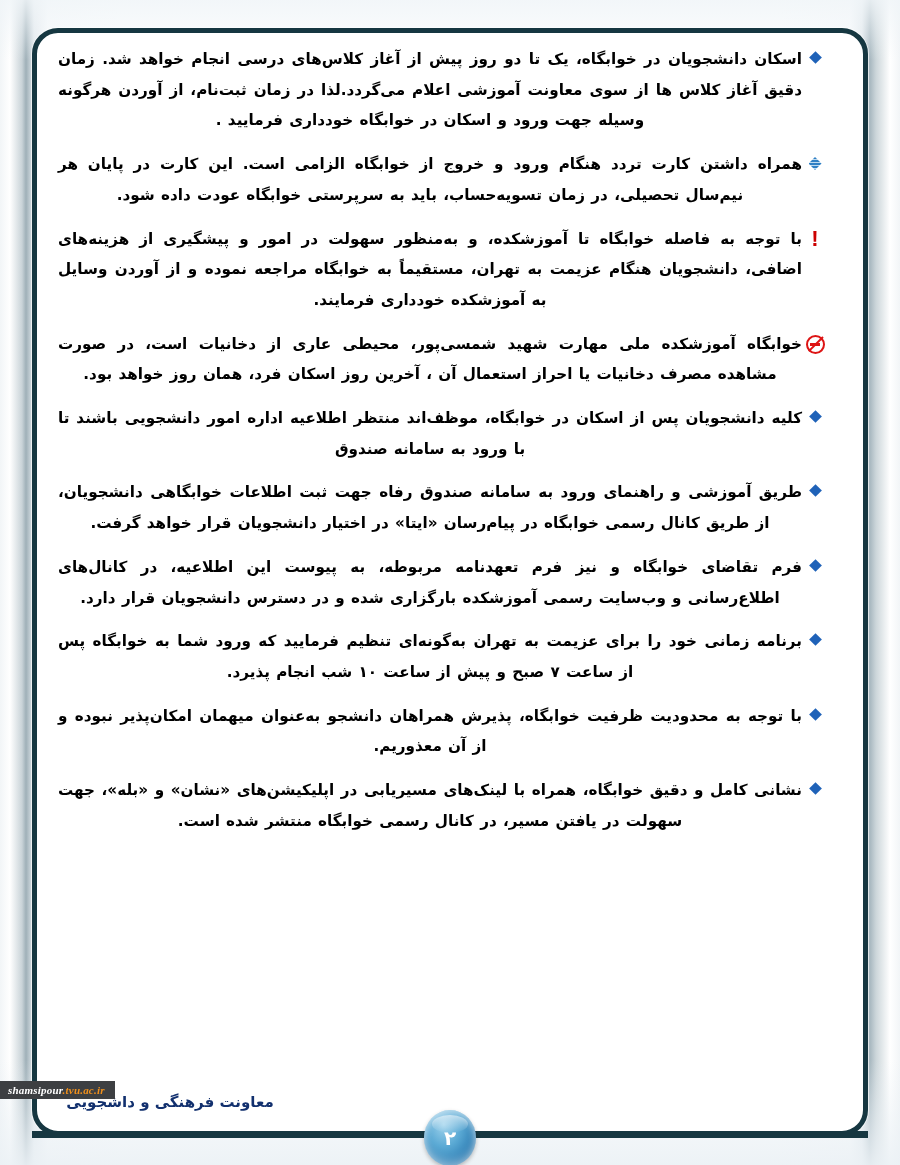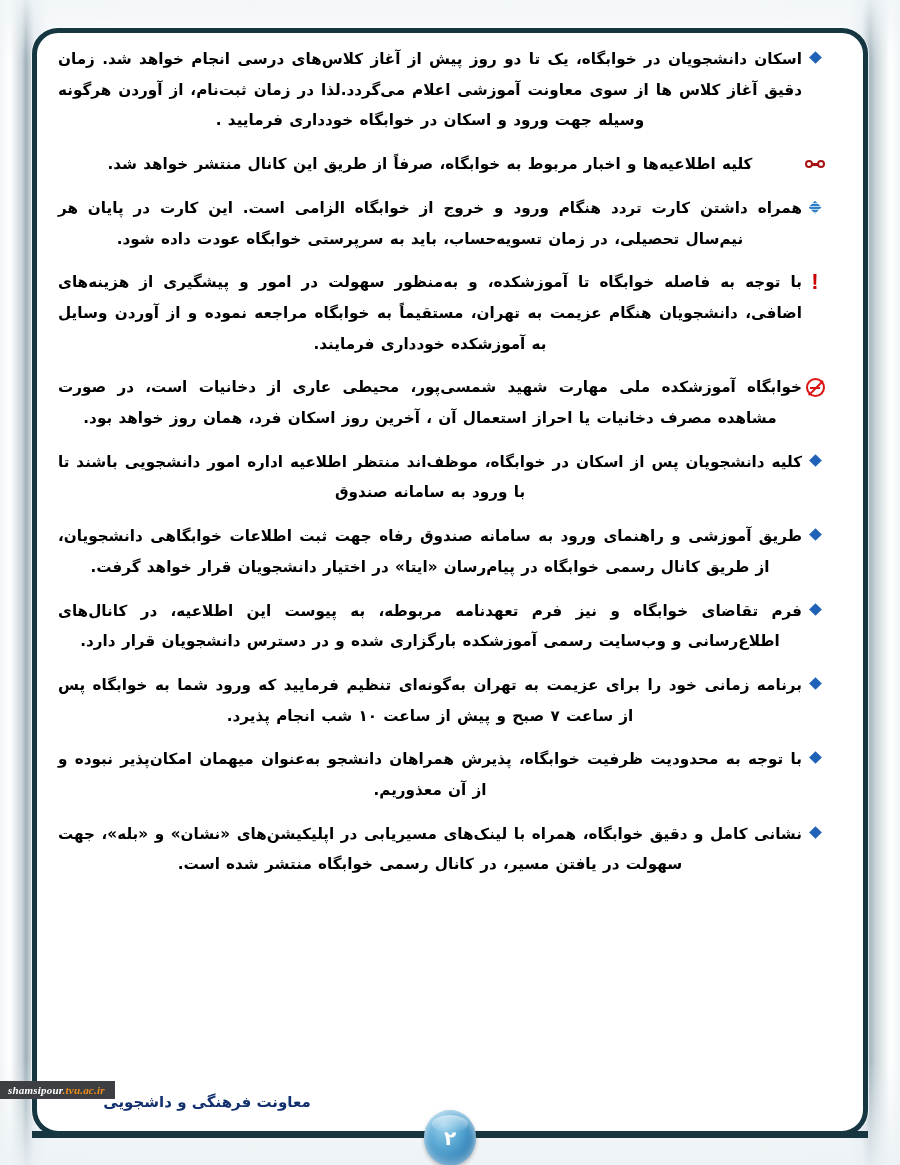--- a/index.html
+++ b/index.html
@@ -210,21 +210,20 @@
   }
 
   
   .footer-dept {
     position: absolute;
     left: 0;
     top: 1092px;
     width: 776px;
     text-align: center;
     direction: rtl;
-    padding-left: 37px;
   }
   .footer-dept span {
     display: inline-block;
     color: #12306e;
     font-weight: bold;
     font-size: 15px;
     transform: translateX(-218px);
     white-space: nowrap;
   }
 
@@ -294,26 +293,20 @@
 
 <div class="content">
   <ul class="bullet-list">
 
     <li class="bullet-item">
       <span class="bullet-icon"><span class="ic-diamond"></span></span>
       <span class="bullet-body">اسکان دانشجویان در خوابگاه، یک تا دو روز پیش از آغاز کلاس‌های درسی انجام خواهد شد. زمان دقیق آغاز کلاس ها از سوی معاونت آموزشی اعلام می‌گردد.لذا در زمان ثبت‌نام، از آوردن هرگونه وسیله جهت ورود و اسکان در خوابگاه خودداری فرمایید  .</span>
     </li>
 
 
-    <li class="bullet-item">
-      <span class="bullet-icon">
-        <span class="ic-glasses"><b></b><i class="l"></i><i class="r"></i></span>
-      </span>
-      <span class="bullet-body">کلیه اطلاعیه‌ها و اخبار مربوط به خوابگاه، صرفاً از طریق این کانال منتشر خواهد شد.</span>
-    </li>
 
 
     <li class="bullet-item">
       <span class="bullet-icon"><span class="ic-diamond-striped"></span></span>
       <span class="bullet-body">همراه داشتن کارت تردد هنگام ورود و خروج از خوابگاه الزامی است. این کارت در پایان هر نیم‌سال تحصیلی، در زمان تسویه‌حساب، باید به سرپرستی خوابگاه عودت داده شود.</span>
     </li>
 
     <li class="bullet-item">
       <span class="bullet-icon"><span class="ic-bang">!</span></span>
       <span class="bullet-body">با توجه به فاصله خوابگاه تا آموزشکده، و به‌منظور سهولت در امور و پیشگیری از هزینه‌های اضافی، دانشجویان هنگام عزیمت به تهران، مستقیماً به خوابگاه مراجعه نموده و از آوردن وسایل به آموزشکده خودداری فرمایند.</span>

